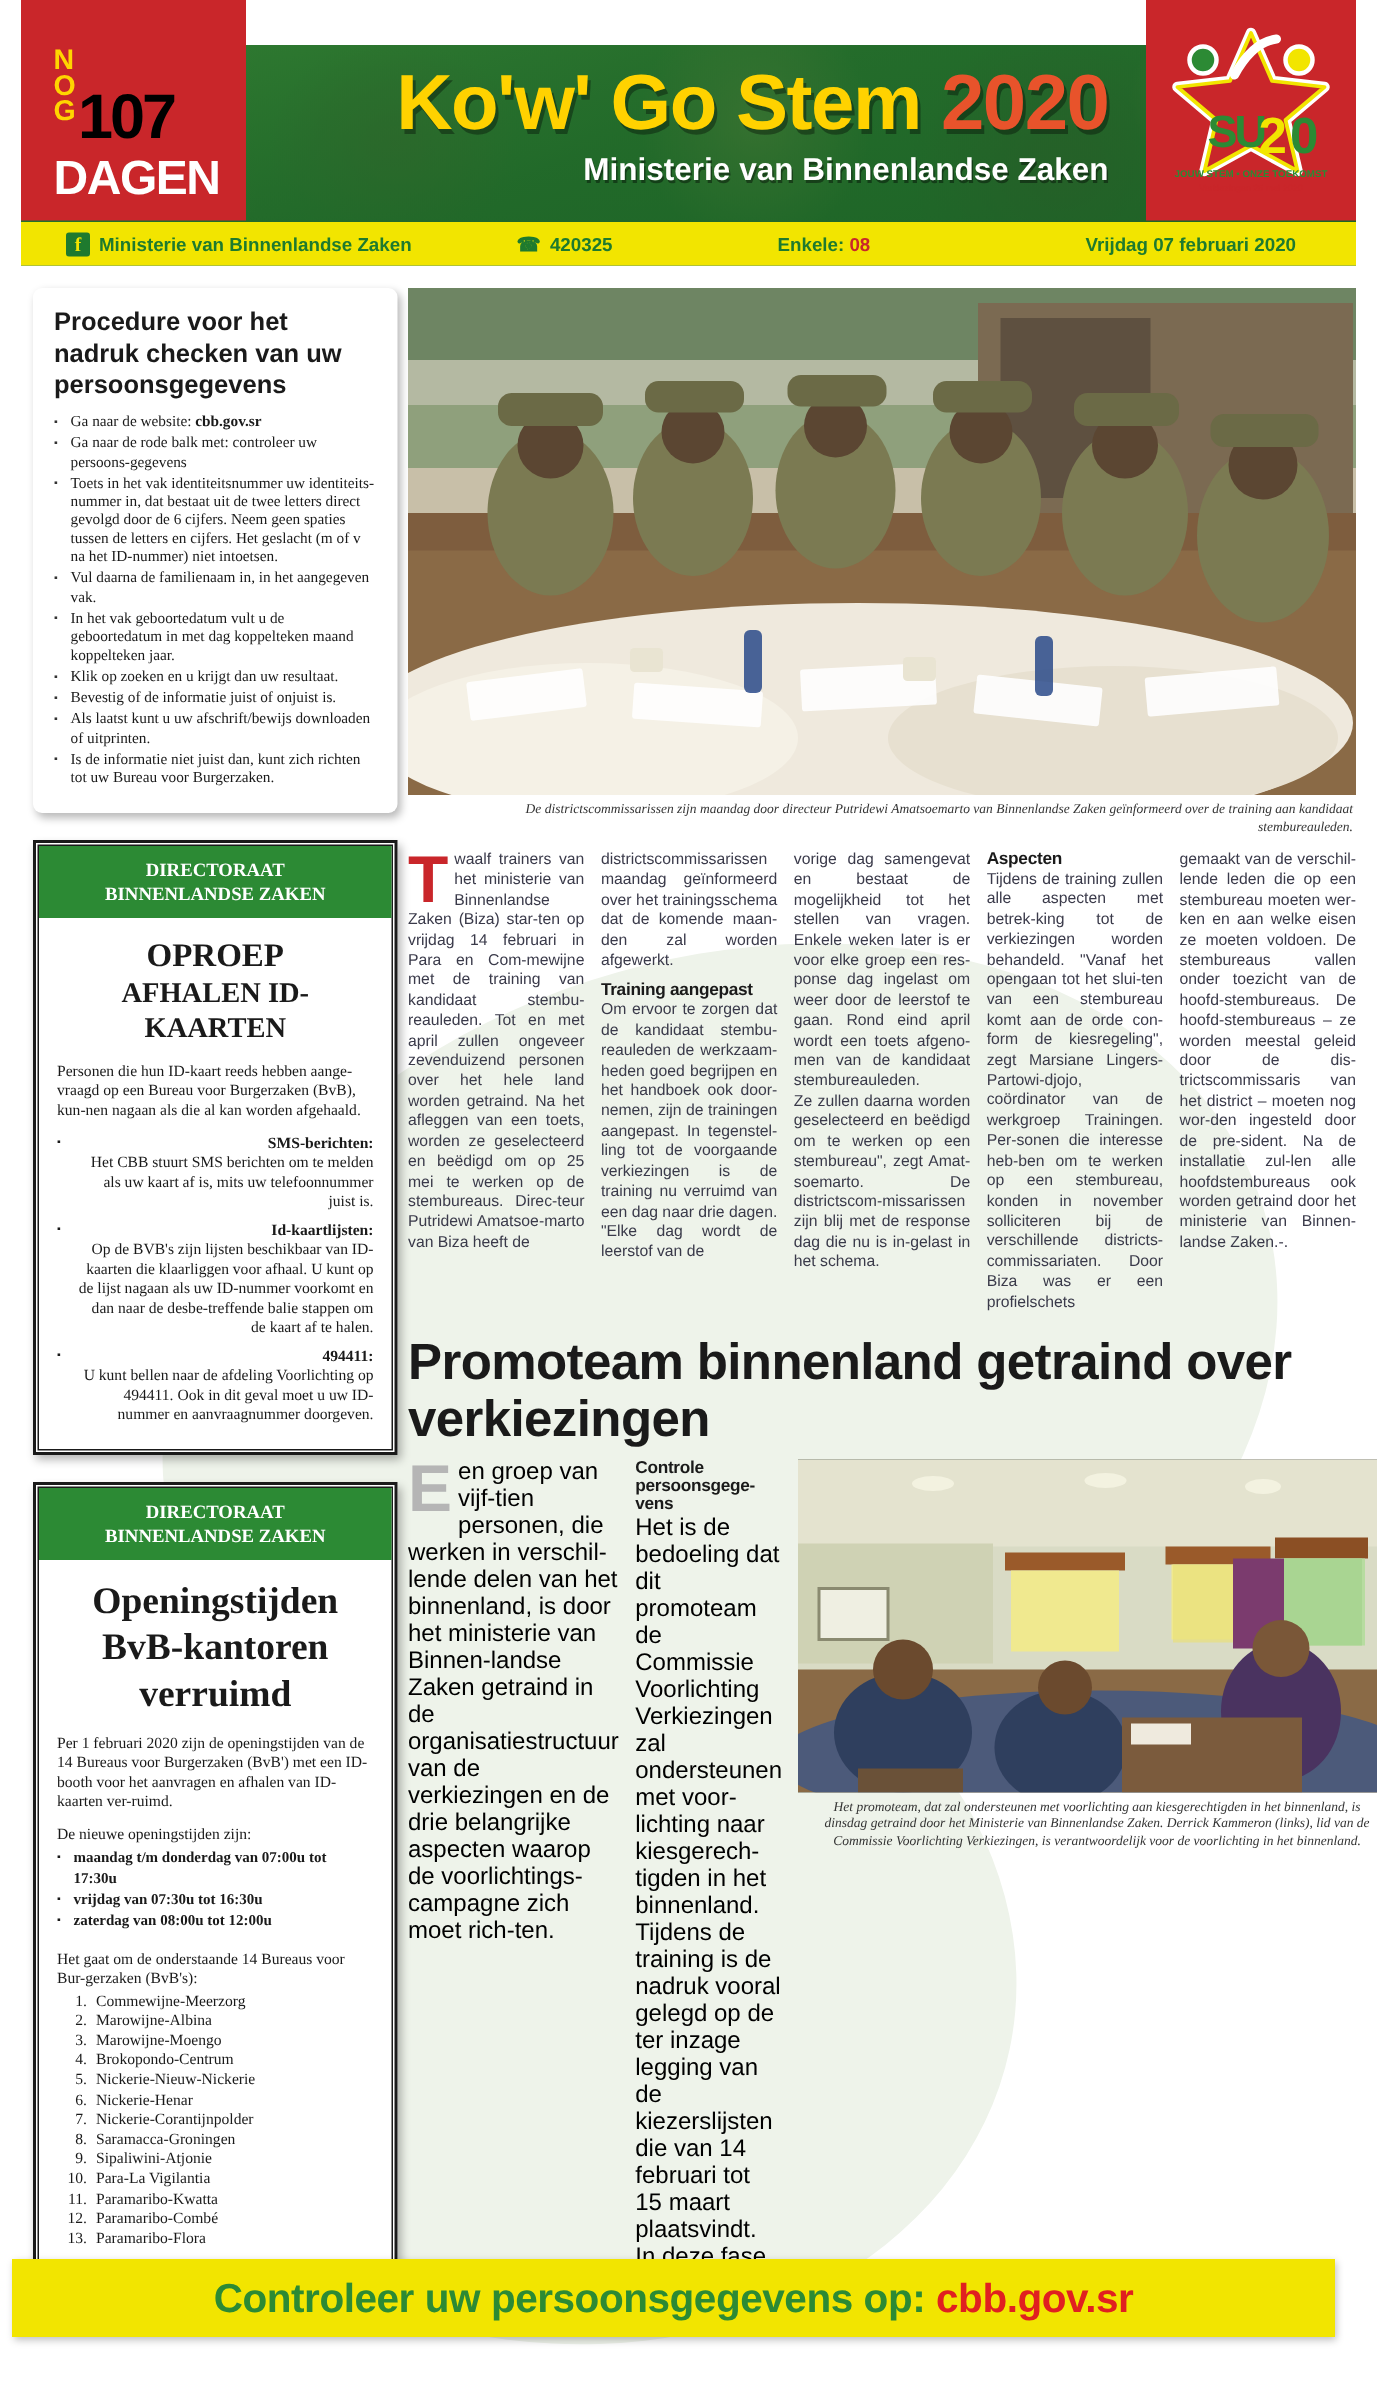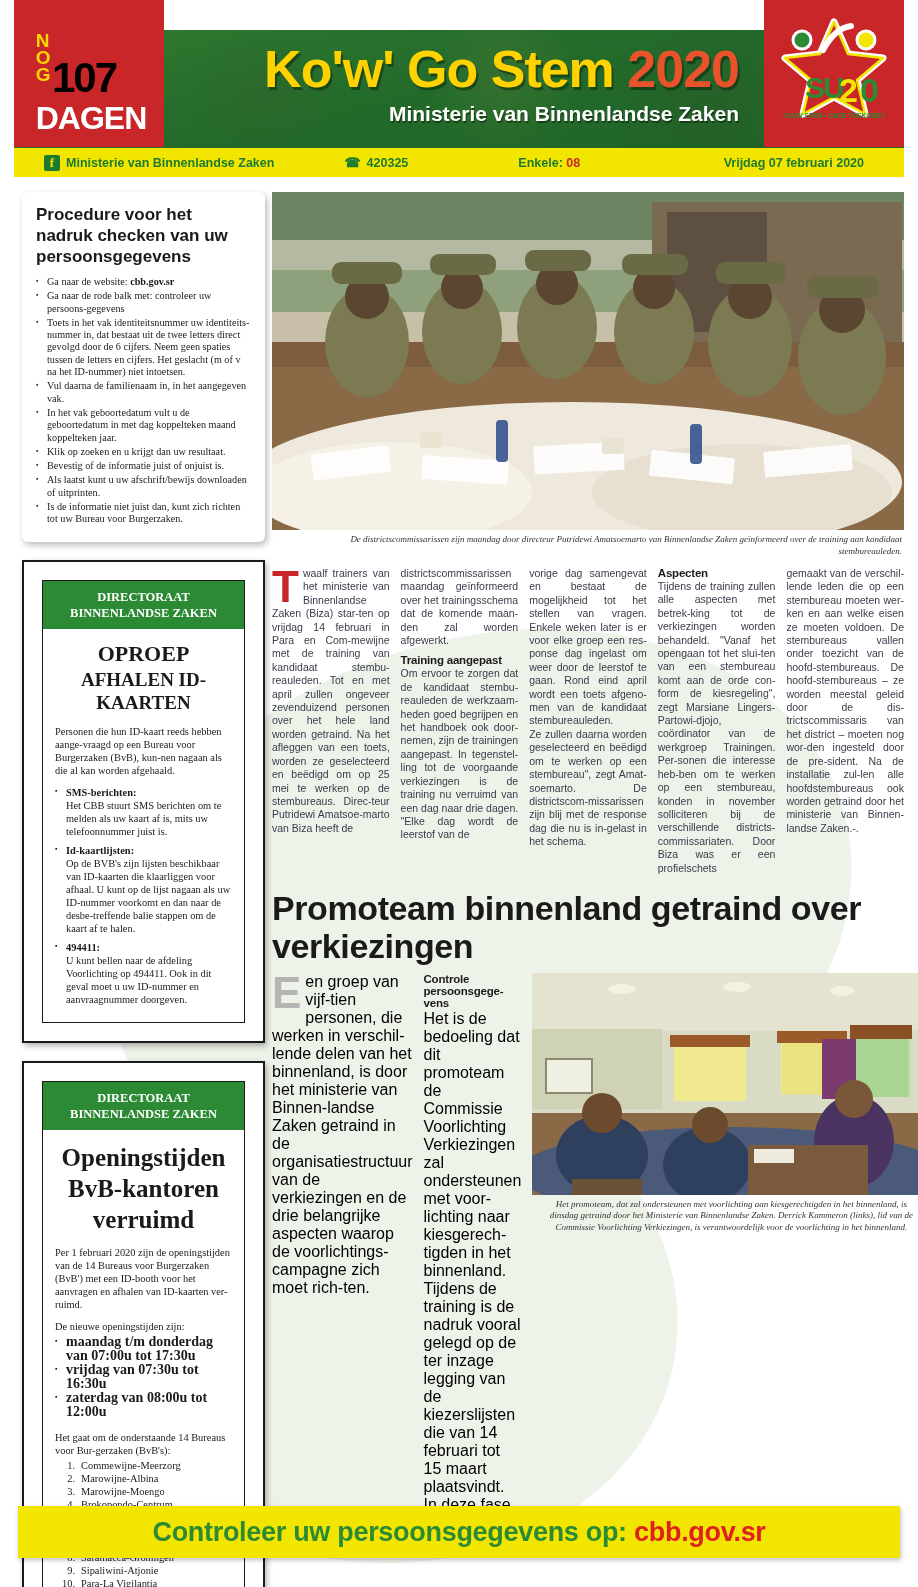--- a/index.html
+++ b/index.html
@@ -128,21 +128,21 @@
     font-family: "Liberation Serif", serif; font-size: 10.2px; line-height: 12.3px; color: #1a1a1a;
   }
   ul.proc li:before {
     content: "▪"; position: absolute; left: 0; top: -1px; font-size: 7px; color: #333;
   }
   ul.proc li b { font-weight: bold; }
 
   .boxed {
     border: 2px solid #1a1a1a;
     background: #ffffff;
-    padding: 18px;
+    padding: 1px;
     box-shadow: 2px 3px 6px rgba(0,0,0,.3);
     margin-top: 18px;
   }
   .boxed-inner { border: 1px solid #1a1a1a; padding: 0 0 10px 0; }
   .dir-head {
     background: #2c8a34; color: #ffffff;
     text-align: center; font-family: "Liberation Serif", serif;
     font-weight: bold; font-size: 12.5px; line-height: 16px;
     padding: 8px 4px;
   }
@@ -151,32 +151,32 @@
     text-align: center; font-family: "Liberation Serif", serif; font-weight: bold;
     color: #1a1a1a;
   }
   .t-oproep { font-size: 22px; line-height: 26px; }
   .t-afhalen { font-size: 19px; line-height: 23px; margin-top: 1px; }
   .t-open { font-size: 25px; line-height: 31px; }
   .boxed-p {
     font-family: "Liberation Serif", serif; font-size: 10.4px; line-height: 13px;
     color: #1a1a1a; margin-top: 11px;
   }
-  ul.dashlist { list-style: none; margin-top: 9px; }
+  ul.dashlist { list-style: none; margin-top: 9px; text-align: right; }
   ul.dashlist > li {
     position: relative; padding-left: 11px; margin-bottom: 6px;
     font-family: "Liberation Serif", serif; font-size: 10.4px; line-height: 13px; color: #1a1a1a;
   }
   ul.dashlist > li:before { content: "▪"; position: absolute; left: 0; top: -1px; font-size: 7px; }
   ul.dashlist b { font-weight: bold; }
   ul.timelist { list-style: none; margin: 2px 0 0 0; }
   ul.timelist li {
     position: relative; padding-left: 11px;
     font-family: "Liberation Serif", serif; font-weight: bold;
-    font-size: 14px; line-height: 14px; color: #1a1a1a;
+    font-size: 10px; line-height: 14px; color: #1a1a1a;
   }
   ul.timelist li:before { content: "▪"; position: absolute; left: 0; top: -1px; font-size: 7px; }
   ol.bvblist { list-style: none; counter-reset: bv; margin-top: 2px; }
   ol.bvblist li {
     counter-increment: bv; position: relative; padding-left: 26px;
     font-family: "Liberation Serif", serif; font-size: 10.4px; line-height: 13.2px; color: #1a1a1a;
   }
   ol.bvblist li:before {
     content: counter(bv) "."; position: absolute; left: 0; width: 20px; text-align: right;
   }
@@ -219,21 +219,21 @@
 
   
   .a2-wrap { margin-top: 14px; position: relative; }
   .a2-top { display: flex; gap: 11px; }
   .a2-left { width: 243px; }
   .a2-right { flex: 1; }
   .photo2 { height: 222px; }
 
   
   .footer {
-    position: absolute; left: 18px; top: 1506px;
+    position: absolute; left: 8px; top: 1506px;
     width: 882px; height: 52px;
     background: #f2e500; z-index: 6;
     display: flex; align-items: center; justify-content: center;
     box-shadow: 1px 2px 5px rgba(0,0,0,.25);
   }
   .footer-text { font-size: 27px; font-weight: bold; color: #2c8a34; letter-spacing: -.3px; }
   .footer-text .url { color: #e02020; }
 </style>
 </head>
 <body>

